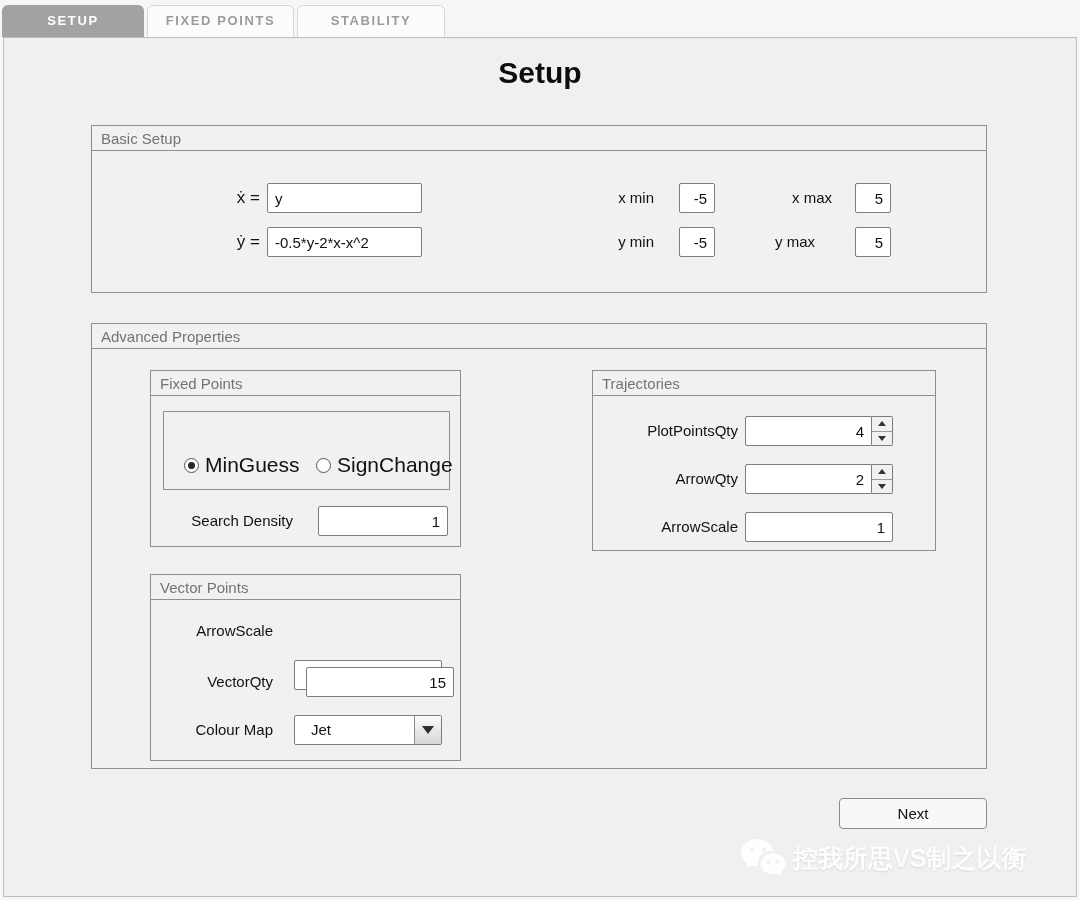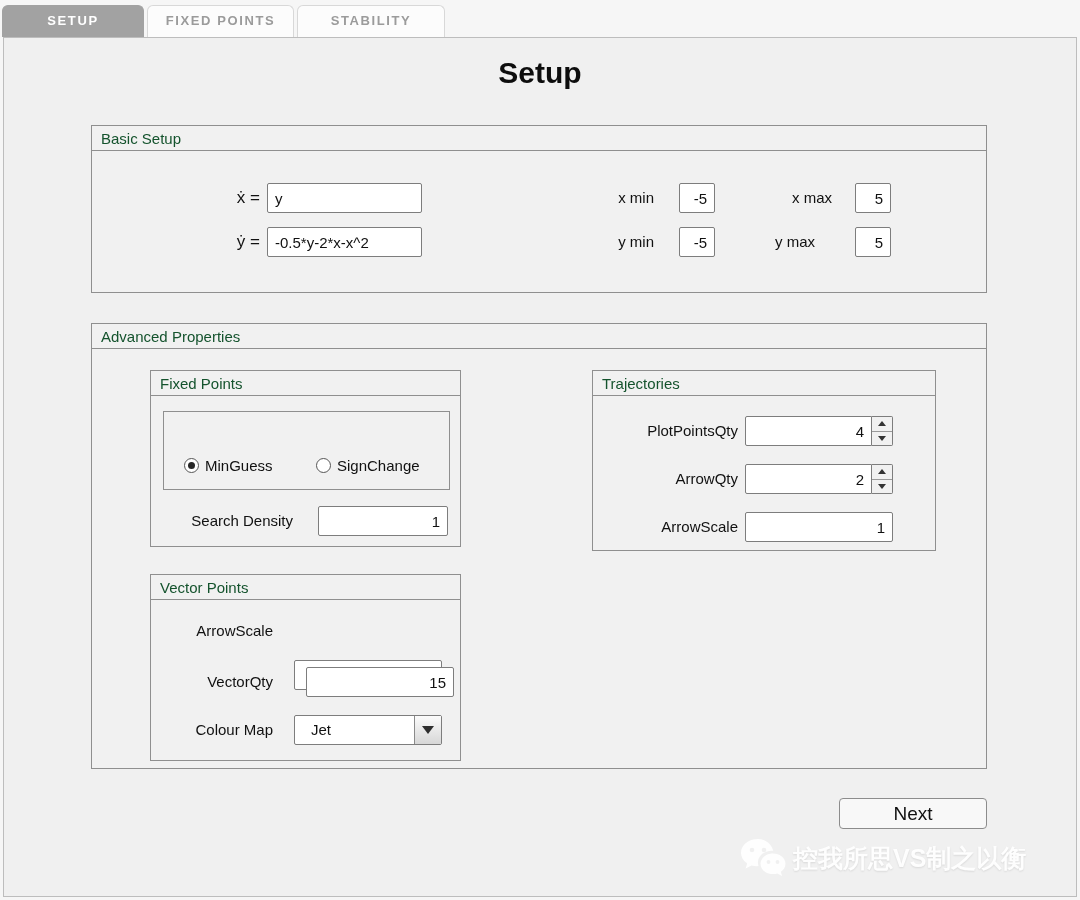--- a/index.html
+++ b/index.html
@@ -23,21 +23,21 @@
 
   
   .content { position:absolute; top:37px; left:3px; right:3px; bottom:3px;
              background:#f0f0f0; border:1px solid #bdbdbd; }
   .page-title { position:absolute; top:18px; left:0; right:0; text-align:center;
                 font-size:30px; font-weight:bold; color:#0d0d0d; }
 
   
   .panel { position:absolute; background:#f1f1f1; border:1px solid #8f8f8f; }
   .panel-title { height:25px; line-height:25px; padding-left:9px; font-size:15px;
-                 color:#14532d; border-bottom:1px solid #8f8f8f; }
+                 color:#737373; border-bottom:1px solid #8f8f8f; }
 
   .lbl { position:absolute; height:30px; line-height:30px; font-size:15px; color:#111; }
   .r { text-align:right; }
 
   .field { position:absolute; height:30px; border:1px solid #7d7d7d; border-radius:2px;
            background:#ffffff; font-size:15px; color:#111;
            font-family:"Liberation Sans","DejaVu Sans",sans-serif; padding:0 7px; }
   .num { text-align:right; }
 
   
@@ -59,21 +59,21 @@
   
   .p-adv { left:87px; top:285px; width:896px; height:446px; }
   .p-fixed { left:58px; top:46px; width:311px; height:177px; }
   .p-search { left:12px; top:40px; width:287px; height:79px; }
   .radio { position:absolute; top:43px; height:20px; display:flex; align-items:center; gap:6px; cursor:default; }
   .radio-mg { left:20px; }
   .radio-sc { left:152px; }
   .radio-circle { width:15px; height:15px; border-radius:50%; border:1px solid #565656;
                   background:#fff; position:relative; flex:0 0 auto; }
   .checked .radio-circle::after { content:""; position:absolute; inset:3px; border-radius:50%; background:#262626; }
-  .radio-label { font-size:15px; }
+  .radio-label { font-size:21px; }
   .sd-lbl { left:0; top:135px; width:142px; }
   .sd-input { left:167px; top:135px; width:130px; }
 
   .p-traj { left:500px; top:46px; width:344px; height:181px; }
   .traj-lbl1 { left:0; top:45px; width:145px; }
   .traj-lbl2 { left:0; top:93px; width:145px; }
   .traj-lbl3 { left:0; top:141px; width:145px; }
   .spinner { position:absolute; left:152px; width:148px; height:30px; display:flex; }
   .spin1 { top:45px; } .spin2 { top:93px; }
   .spinner .field { position:static; flex:1; min-width:0; height:30px; border-radius:2px 0 0 2px; }
@@ -95,21 +95,21 @@
               display:flex; align-items:stretch; border:1px solid #7d7d7d; border-radius:2px;
               background:#ffffff; cursor:default; }
   .dd-value { flex:1; padding-left:16px; font-size:15px; line-height:28px; }
   .dd-arrow { width:27px; display:flex; align-items:center; justify-content:center;
               background:linear-gradient(#fbfbfb,#d7d7d7); border-left:1px solid #8a8a8a; }
   .dd-tri { width:0; height:0; border-left:6px solid transparent; border-right:6px solid transparent; border-top:8px solid #2e2e2e; }
 
   
   .next-btn { position:absolute; left:835px; top:760px; width:148px; height:31px;
               background:#f8f8f8; border:1px solid #8c8c8c; border-radius:4px;
-              font-size:19px; color:#111; text-align:center; line-height:29px; cursor:default; }
+              font-size:15px; color:#111; text-align:center; line-height:29px; cursor:default; }
 
   .watermark { position:absolute; left:736px; top:796px; height:48px;
                display:flex; align-items:center; gap:5px; pointer-events:none; }
   .wm-text { font-size:25px; font-weight:bold; color:rgba(255,255,255,0.95);
              text-shadow:0 1px 2px rgba(0,0,0,0.10); white-space:nowrap; }
 </style>
 </head>
 <body>
 
 <div class="window">

